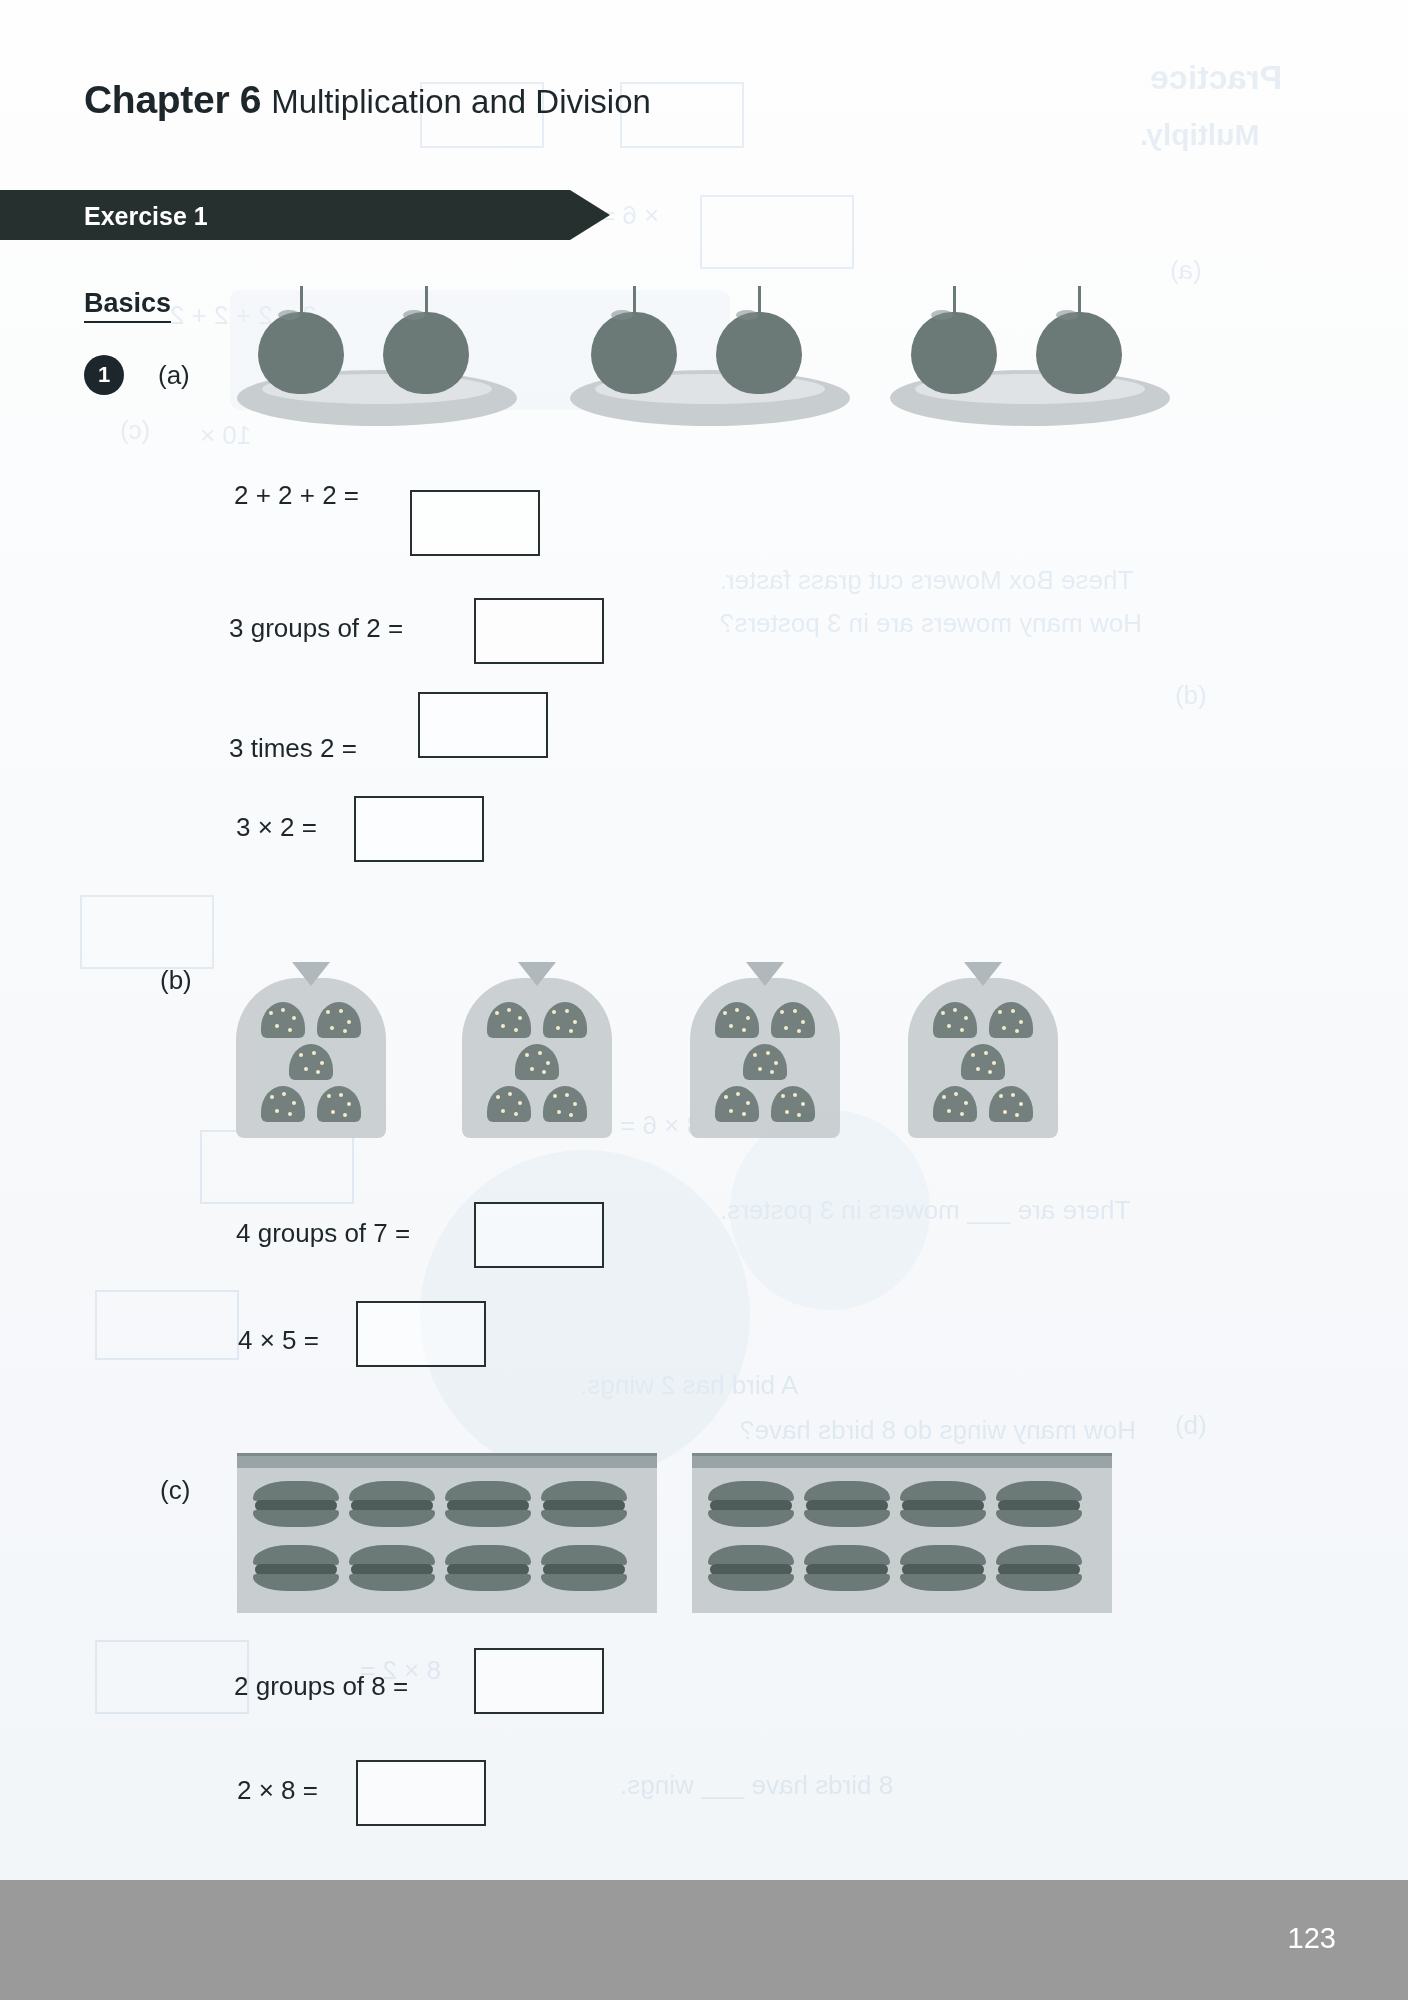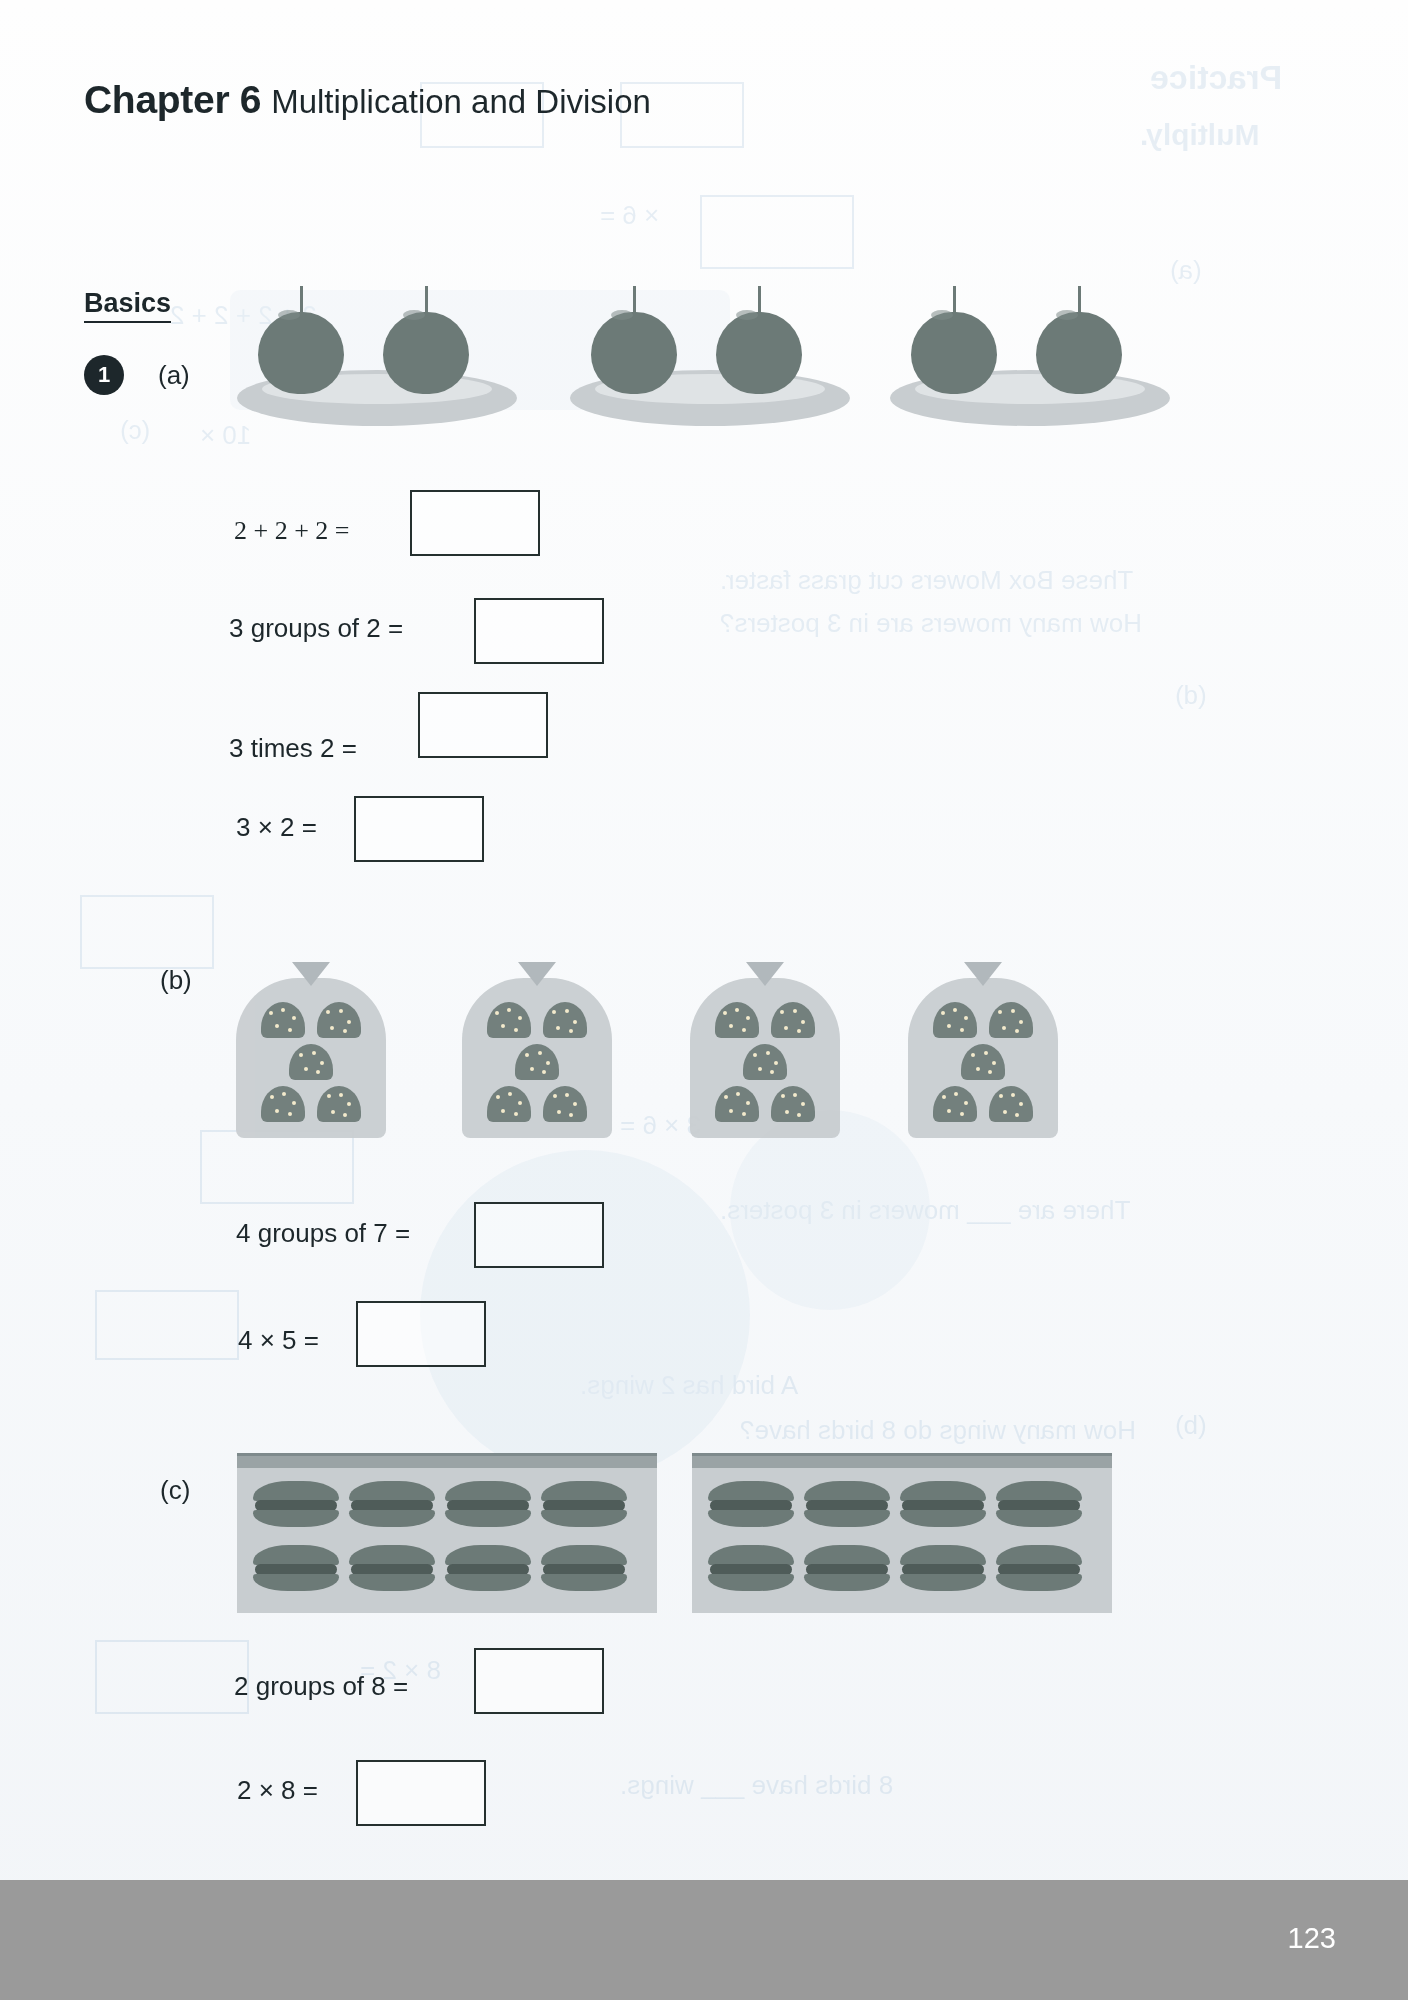--- a/index.html
+++ b/index.html
@@ -305,20 +305,25 @@
   <div class="bshape" style="left:730px; top:1110px; width:200px; height:200px; opacity:.4;"></div>
   <div class="bshape" style="left:230px; top:290px; width:500px; height:120px; border-radius:10px; opacity:.35;"></div>
 </div>
 
 <div class="content">
 
   <div class="chapter-line">
     <span class="chapter-title">Chapter 6</span><span class="chapter-sub">Multiplication and Division</span>
   </div>
 
+  <div class="banner-wrap">
+    <div class="banner-body"></div>
+    <div class="banner-tip"></div>
+    <div class="banner-label">Exercise 1</div>
+  </div>
 
   <div class="basics">Basics</div>
 
   <div class="qnum">1</div>
 
   <div class="part-label" style="left:158px; top:360px;">(a)</div>
 
   <div>
     <div class="plate" style="left:237px; top:370px;">
         <div class="plate-top"></div>
@@ -332,21 +337,21 @@
     <div class="apple" style="left:591px; top:312px;"></div>
     <div class="apple" style="left:716px; top:312px;"></div>
 
     <div class="plate" style="left:890px; top:370px;">
         <div class="plate-top"></div>
       </div>
     <div class="apple" style="left:911px; top:312px;"></div>
     <div class="apple" style="left:1036px; top:312px;"></div>
   </div>
 
-  <div class="eq" style="left:234px; top:516px;font-family:Liberation Serif, serif;">2 + 2 + 2 =</div>
+  <div class="eq" style="left:234px; top:480px;">2 + 2 + 2 =</div>
   <div class="ansbox" style="left:410px; top:490px; width:126px; height:62px;"></div>
 
   <div class="eq" style="left:229px; top:613px;">3 groups of 2 =</div>
   <div class="ansbox" style="left:474px; top:598px; width:126px; height:62px;"></div>
 
   <div class="eq" style="left:229px; top:733px;">3 times 2 =</div>
   <div class="ansbox" style="left:418px; top:692px; width:126px; height:62px;"></div>
 
   <div class="eq" style="left:236px; top:812px;">3 × 2 =</div>
   <div class="ansbox" style="left:354px; top:796px; width:126px; height:62px;"></div>

